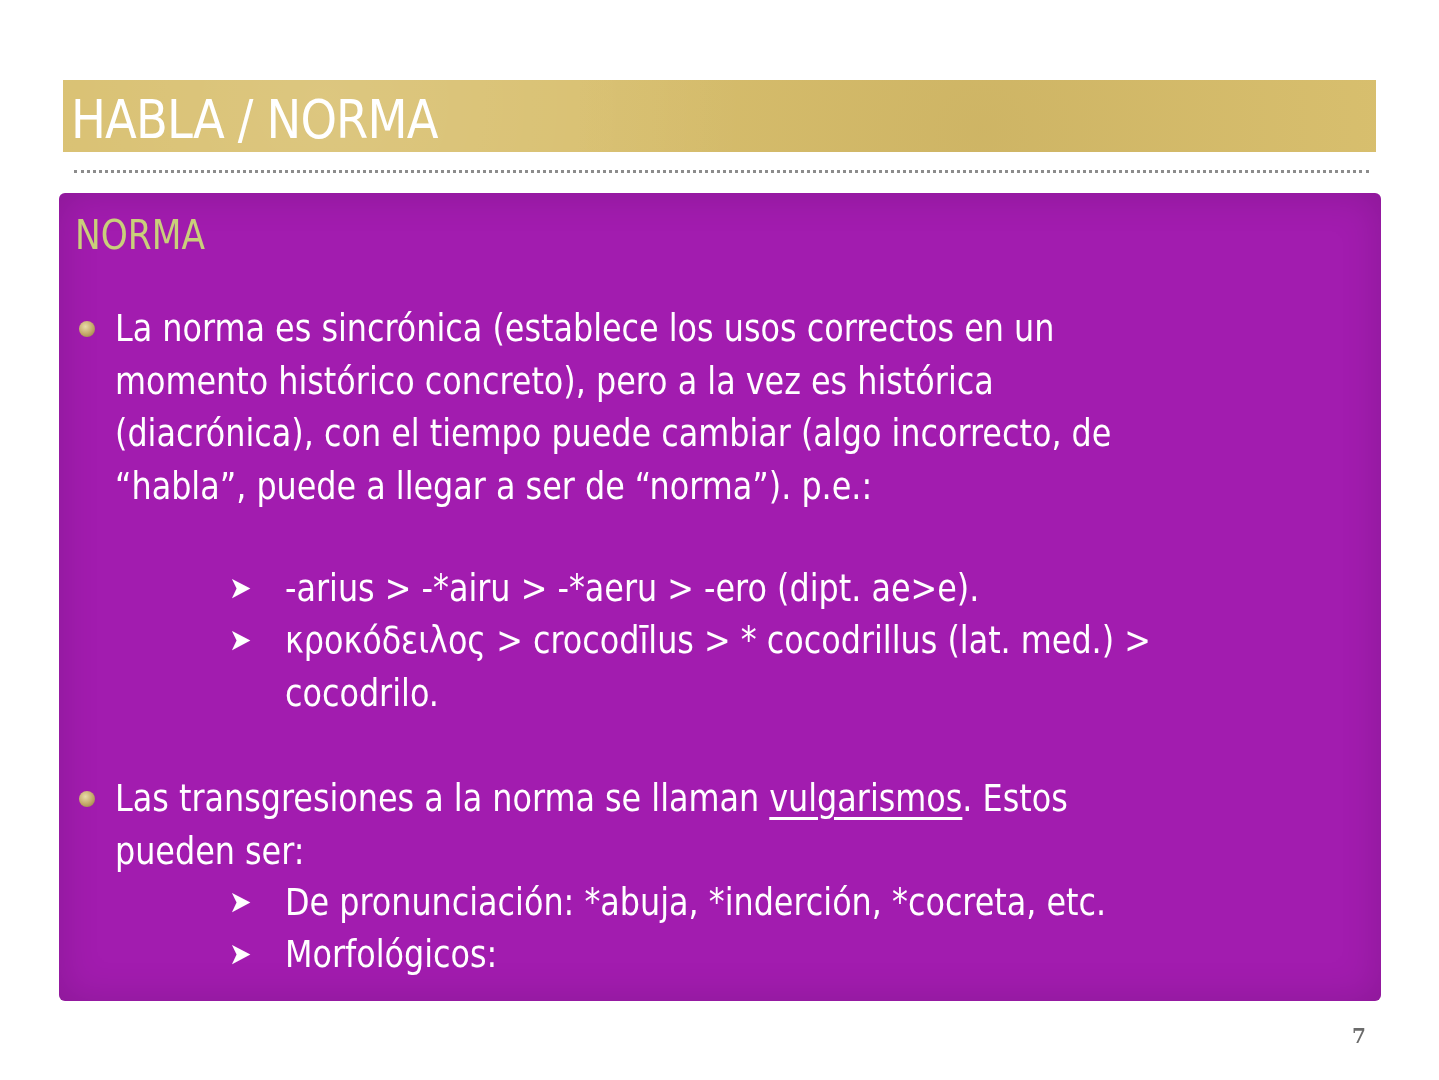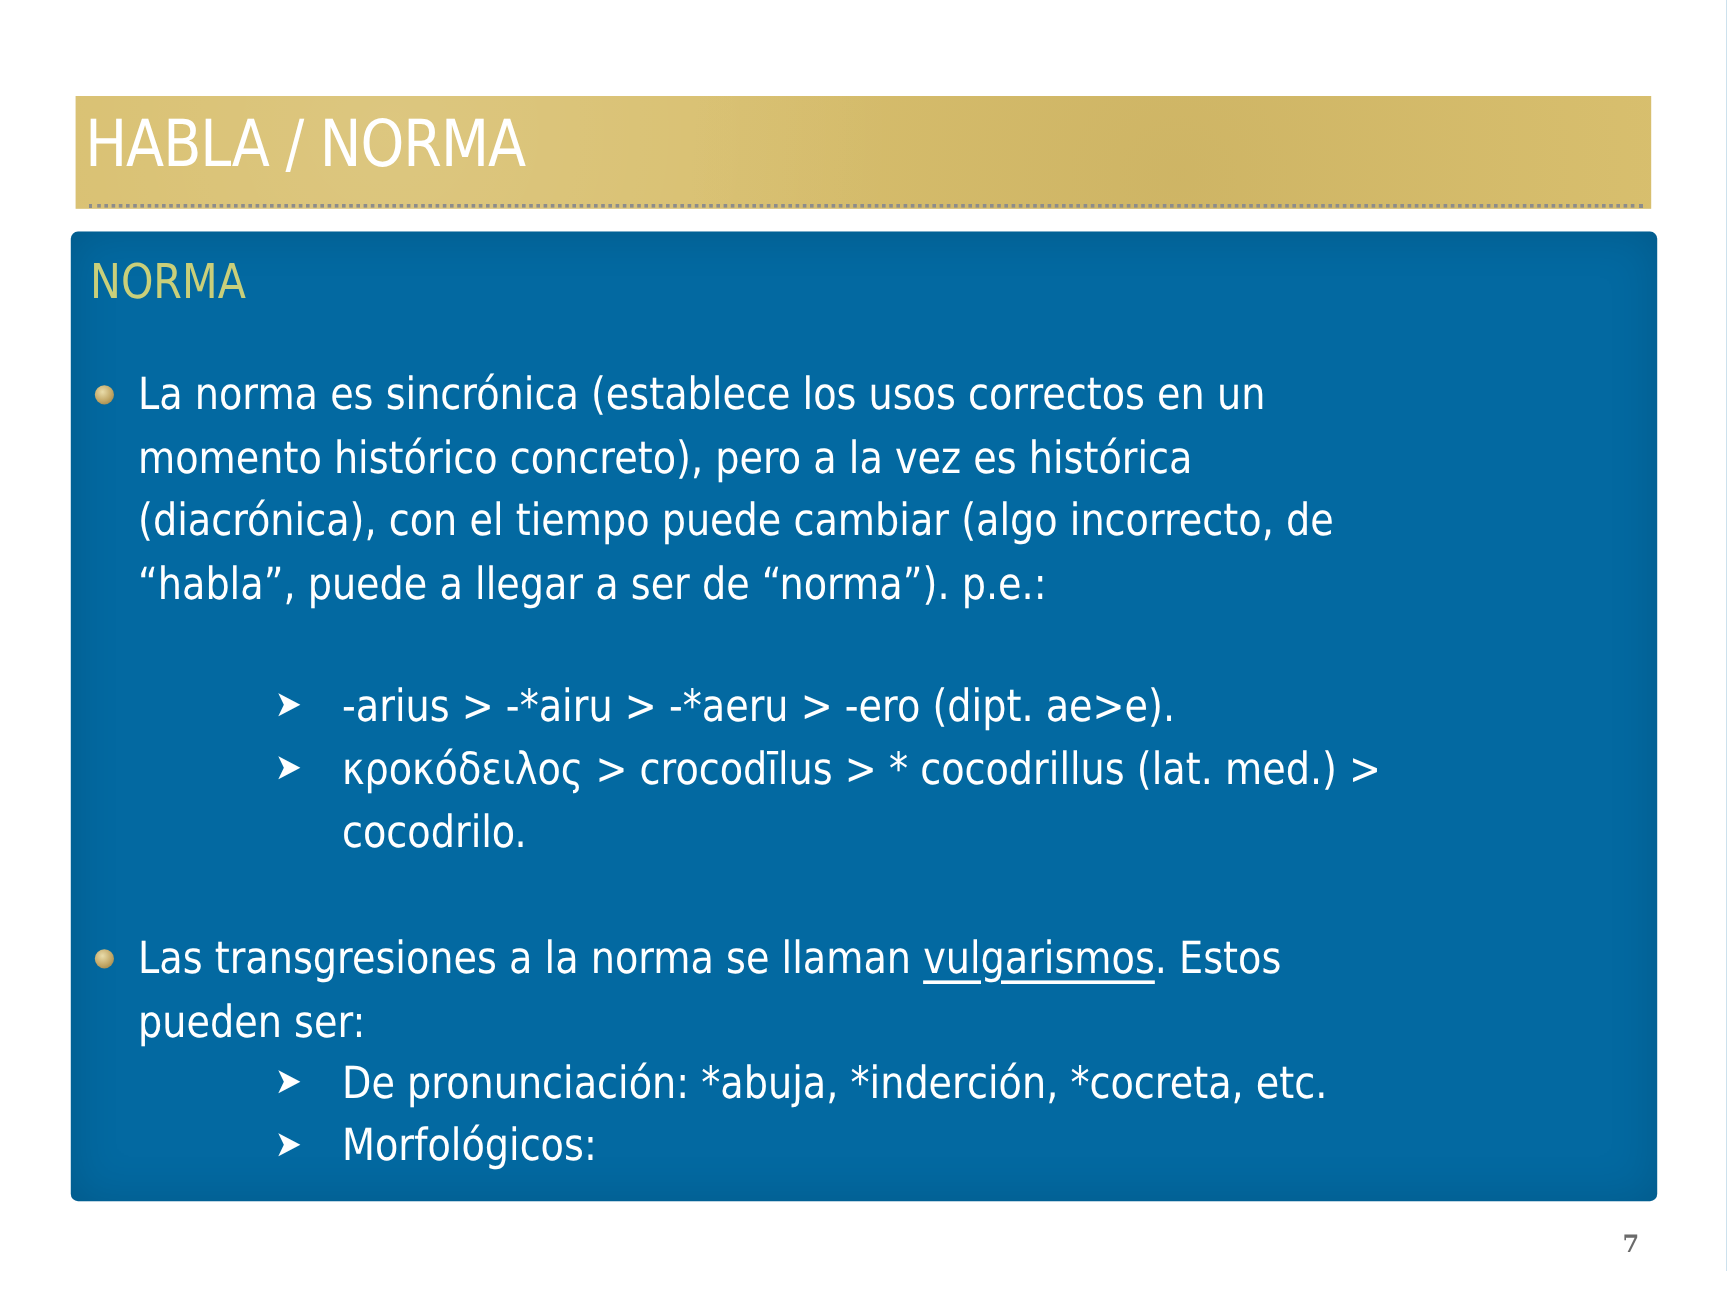--- a/index.html
+++ b/index.html
@@ -1,38 +1,38 @@
 <!DOCTYPE html>
 <html><head>
 <meta charset="utf-8">
 <style>
   html, body { margin:0; padding:0; }
   body {
     width:1439px; height:1080px; background:#ffffff; position:relative; overflow:hidden;
     font-family:"DejaVu Sans Condensed","DejaVu Sans", sans-serif;
   }
   .title-bar {
-    position:absolute; left:63px; top:80px; width:1313px; height:94px;
+    position:absolute; left:63px; top:80px; width:1313px; height:72px;
     background:#d8bf6e;
     background-image:
       radial-gradient(circle at 20% 30%, rgba(255,255,255,0.12) 0, transparent 40%),
       radial-gradient(circle at 70% 70%, rgba(120,90,20,0.10) 0, transparent 45%);
   }
   .title-text {
     position:absolute; left:8px; top:8px; color:#ffffff; font-size:54px; line-height:64px;
     font-family:"DejaVu Sans", sans-serif; font-weight:normal; letter-spacing:-1px;
     transform:scaleX(0.86); transform-origin:left center; white-space:nowrap;
   }
   .dotted-rule {
     position:absolute; left:74px; top:170px; width:1295px; height:0;
     border-top:3px dotted #8c8c8c;
   }
   .panel {
     position:absolute; left:59px; top:193px; width:1322px; height:808px;
-    background:#0369a1; border-radius:6px;
+    background:#a21caf; border-radius:6px;
     box-shadow: inset 0 0 40px rgba(0,0,0,0.15);
   }
   .panel-heading {
     position:absolute; left:16px; top:18px; color:#c9cf7a; font-size:40px; line-height:48px;
     font-family:"DejaVu Sans", sans-serif; transform:scaleX(0.86); transform-origin:left center;
   }
   .bullet {
     position:absolute; left:56px; width:1200px; color:#ffffff; font-size:37px; line-height:52.5px;
     font-family:"DejaVu Sans", sans-serif; transform:scaleX(0.86); transform-origin:left top;
   }

